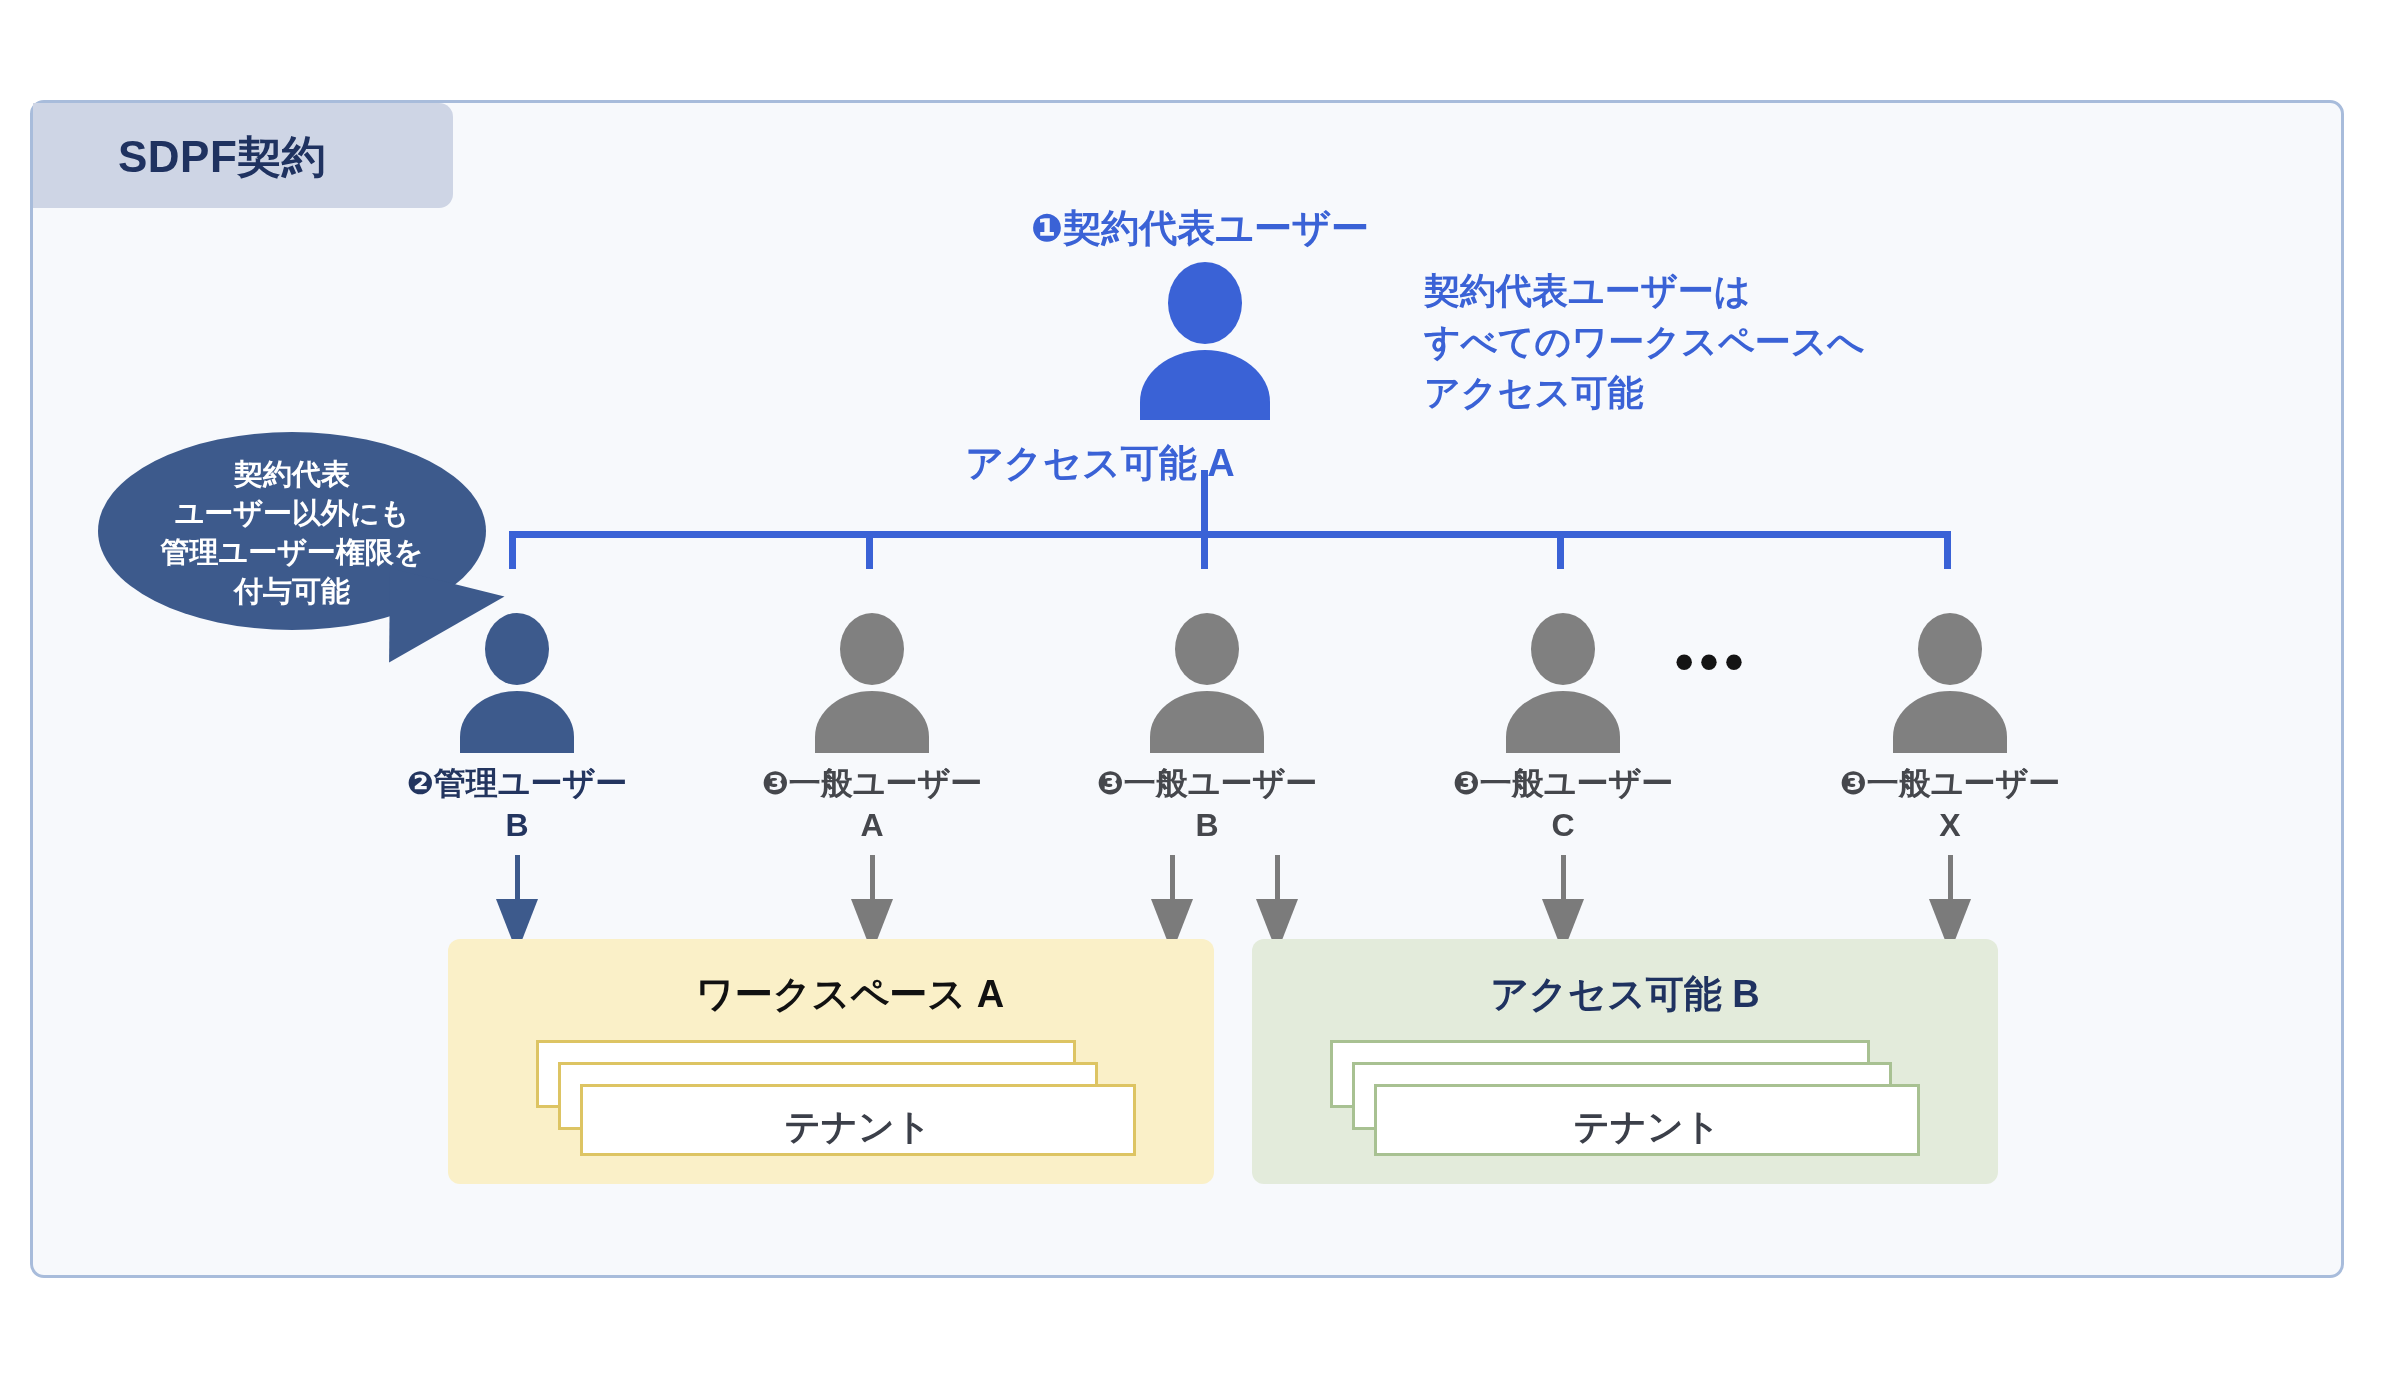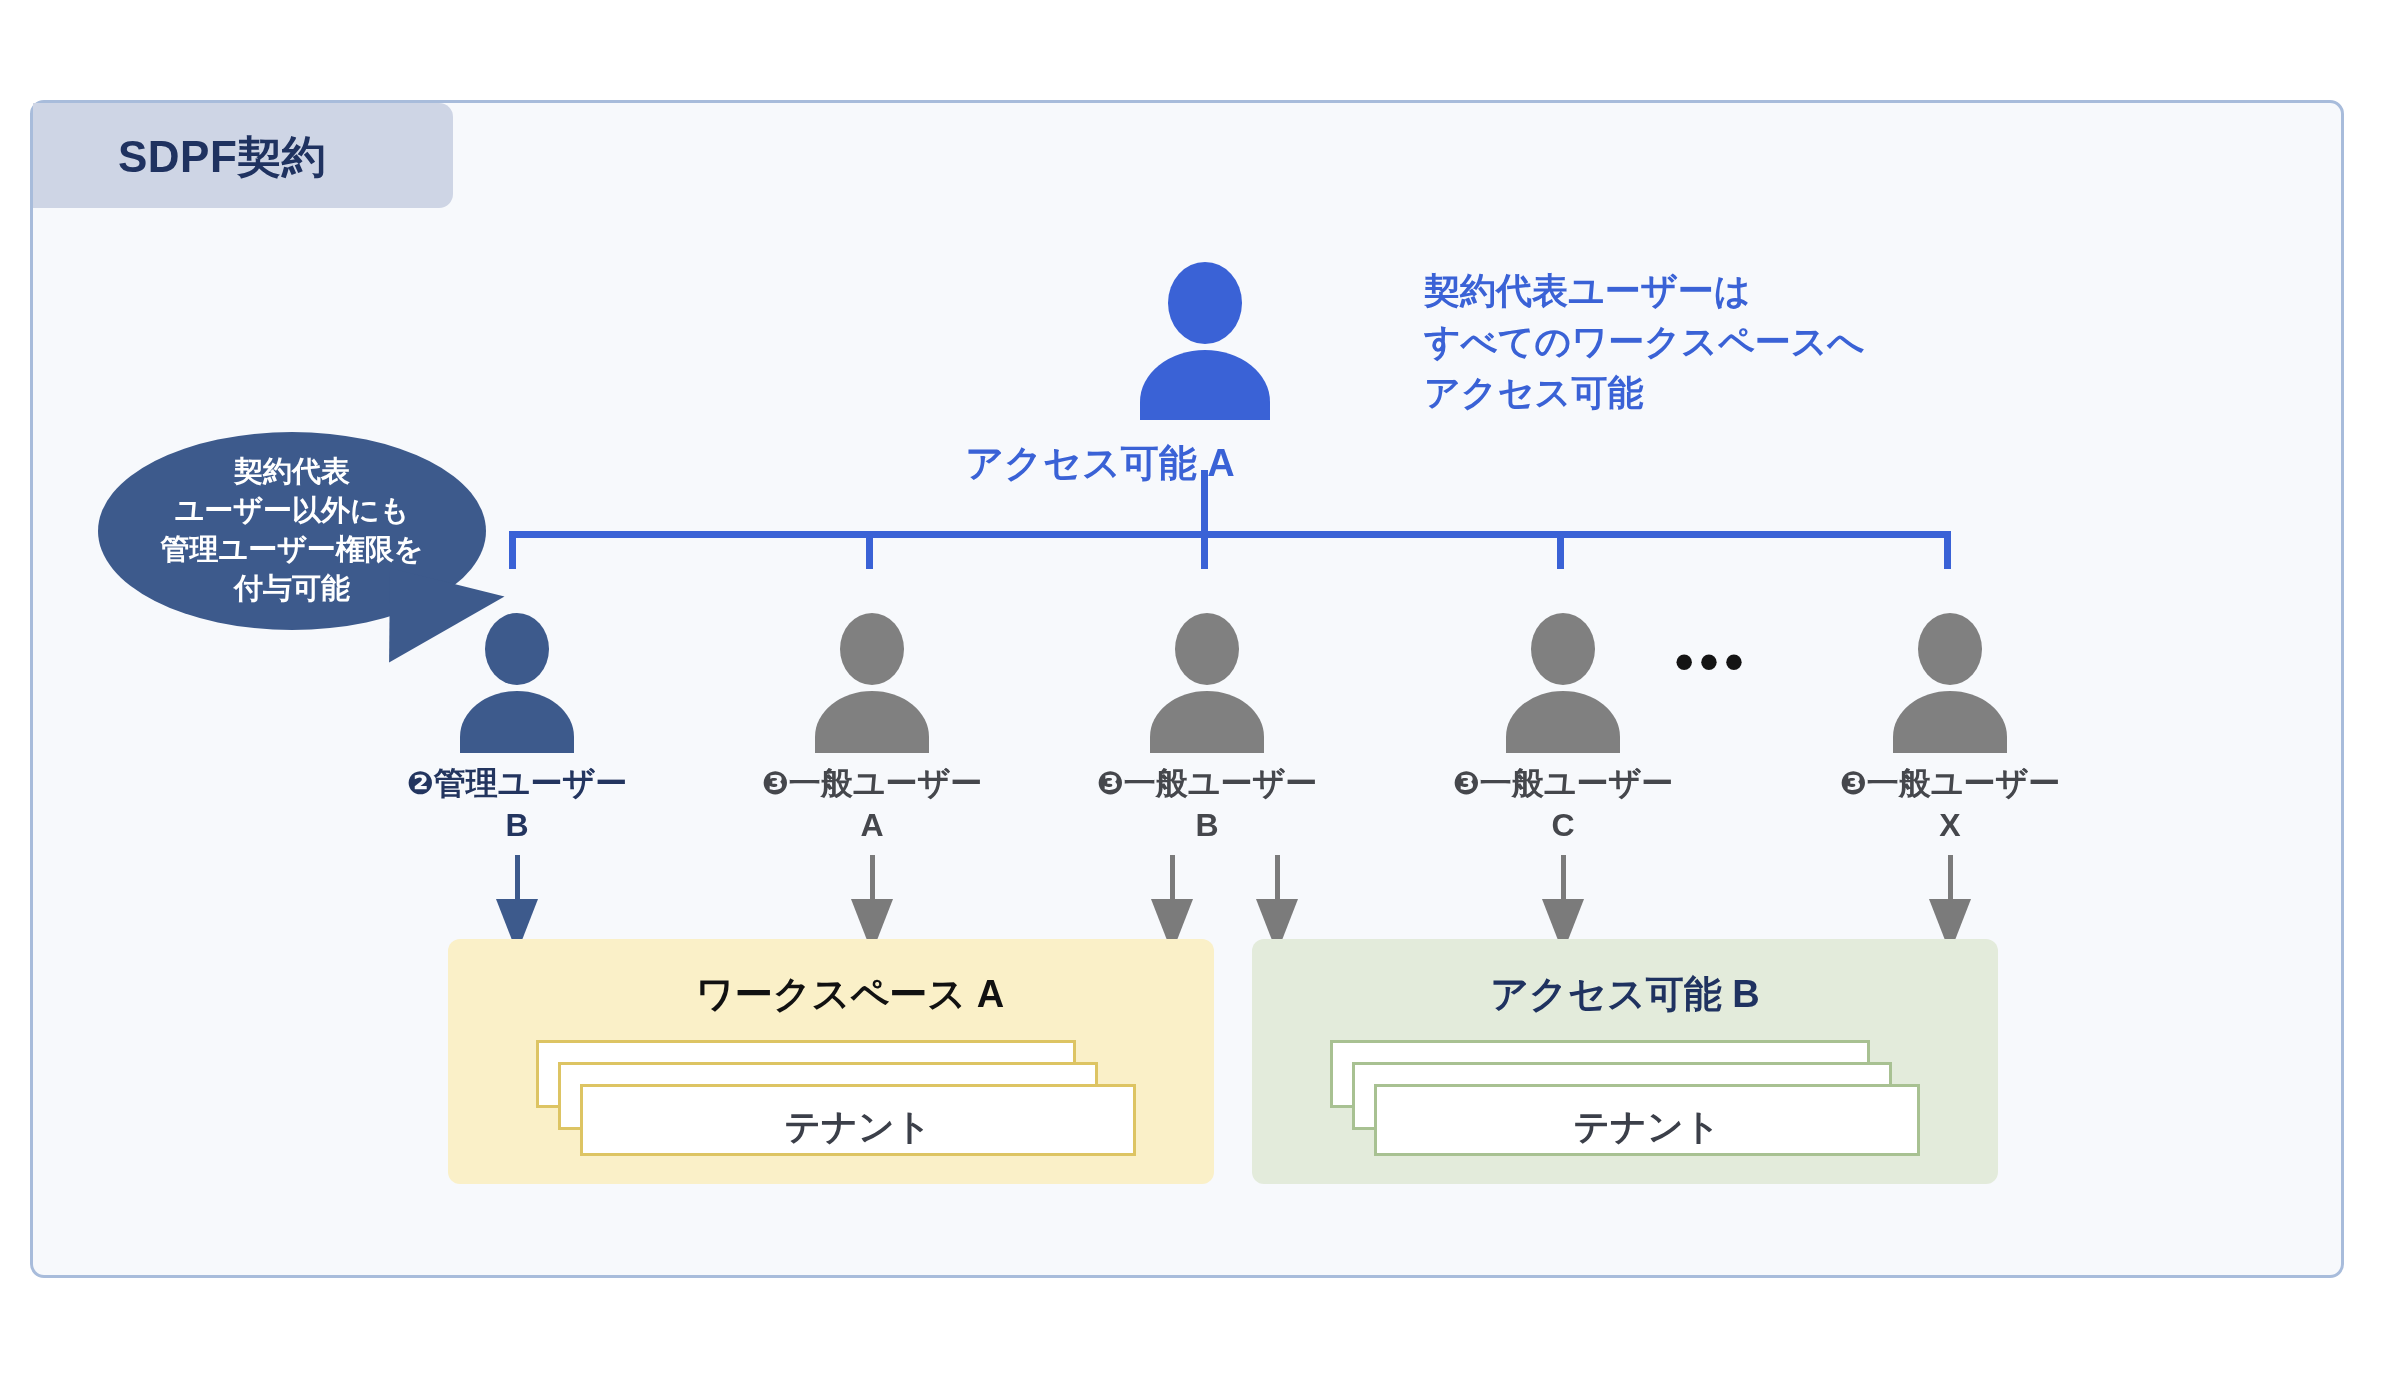--- a/index.html
+++ b/index.html
@@ -92,21 +92,21 @@
     width: 388px; height: 198px;
     background: #3d5a8c;
     border-radius: 50%;
   }
   #bubble-text {
     position: absolute;
     left: 98px; top: 455px;
     width: 388px;
     text-align: center;
     font-size: 29px; font-weight: bold; color: #ffffff;
-    line-height: 1.34; white-space: pre; font-family: Liberation Mono, monospace;
+    line-height: 1.34; white-space: pre;
   }
   #bubble-tail {
     position: absolute;
     left: 390px; top: 568px;
     width: 0; height: 0;
     border-left: 22px solid transparent;
     border-right: 96px solid transparent;
     border-top: 92px solid #3d5a8c;
     transform: rotate(14deg);
     transform-origin: top left;
@@ -200,20 +200,21 @@
 </style>
 </head>
 <body>
 
 <div id="stage">
 
   <div id="contract-frame"></div>
   <div id="contract-tab"></div>
   <div id="contract-tab-label">SDPF契約</div>
 
+  <div class="ctr" id="root-badge-label">❶契約代表ユーザー</div>
 
   <div class="person" style="left:1140px; top:262px; width:130px; height:158px;">
     <div class="head" style="left:28px; top:0; width:74px; height:82px; background:#3a62d6;"></div>
     <div class="body" style="left:0; top:88px; width:130px; height:70px; background:#3a62d6;"></div>
   </div>
 
   <div class="ctr" id="root-name-label">アクセス可能 A</div>
 
   <div id="root-note">契約代表ユーザーは
 すべてのワークスペースへ

